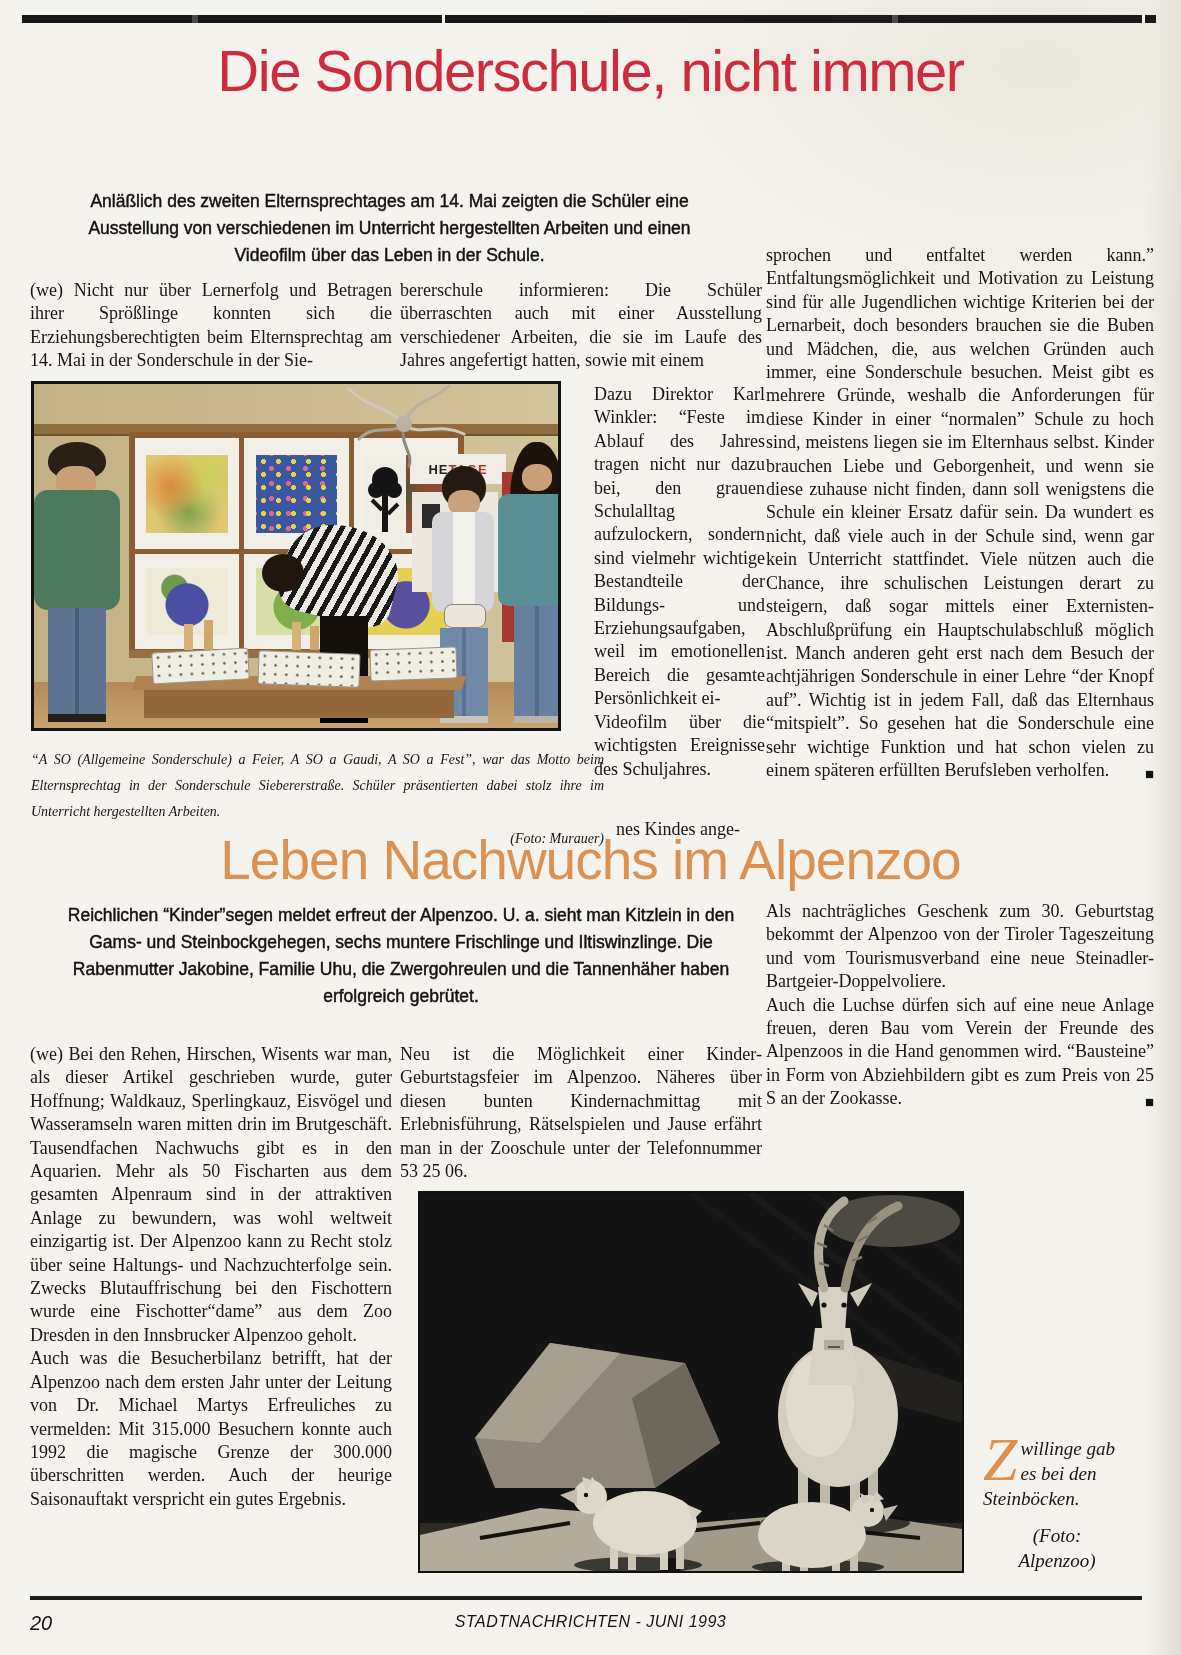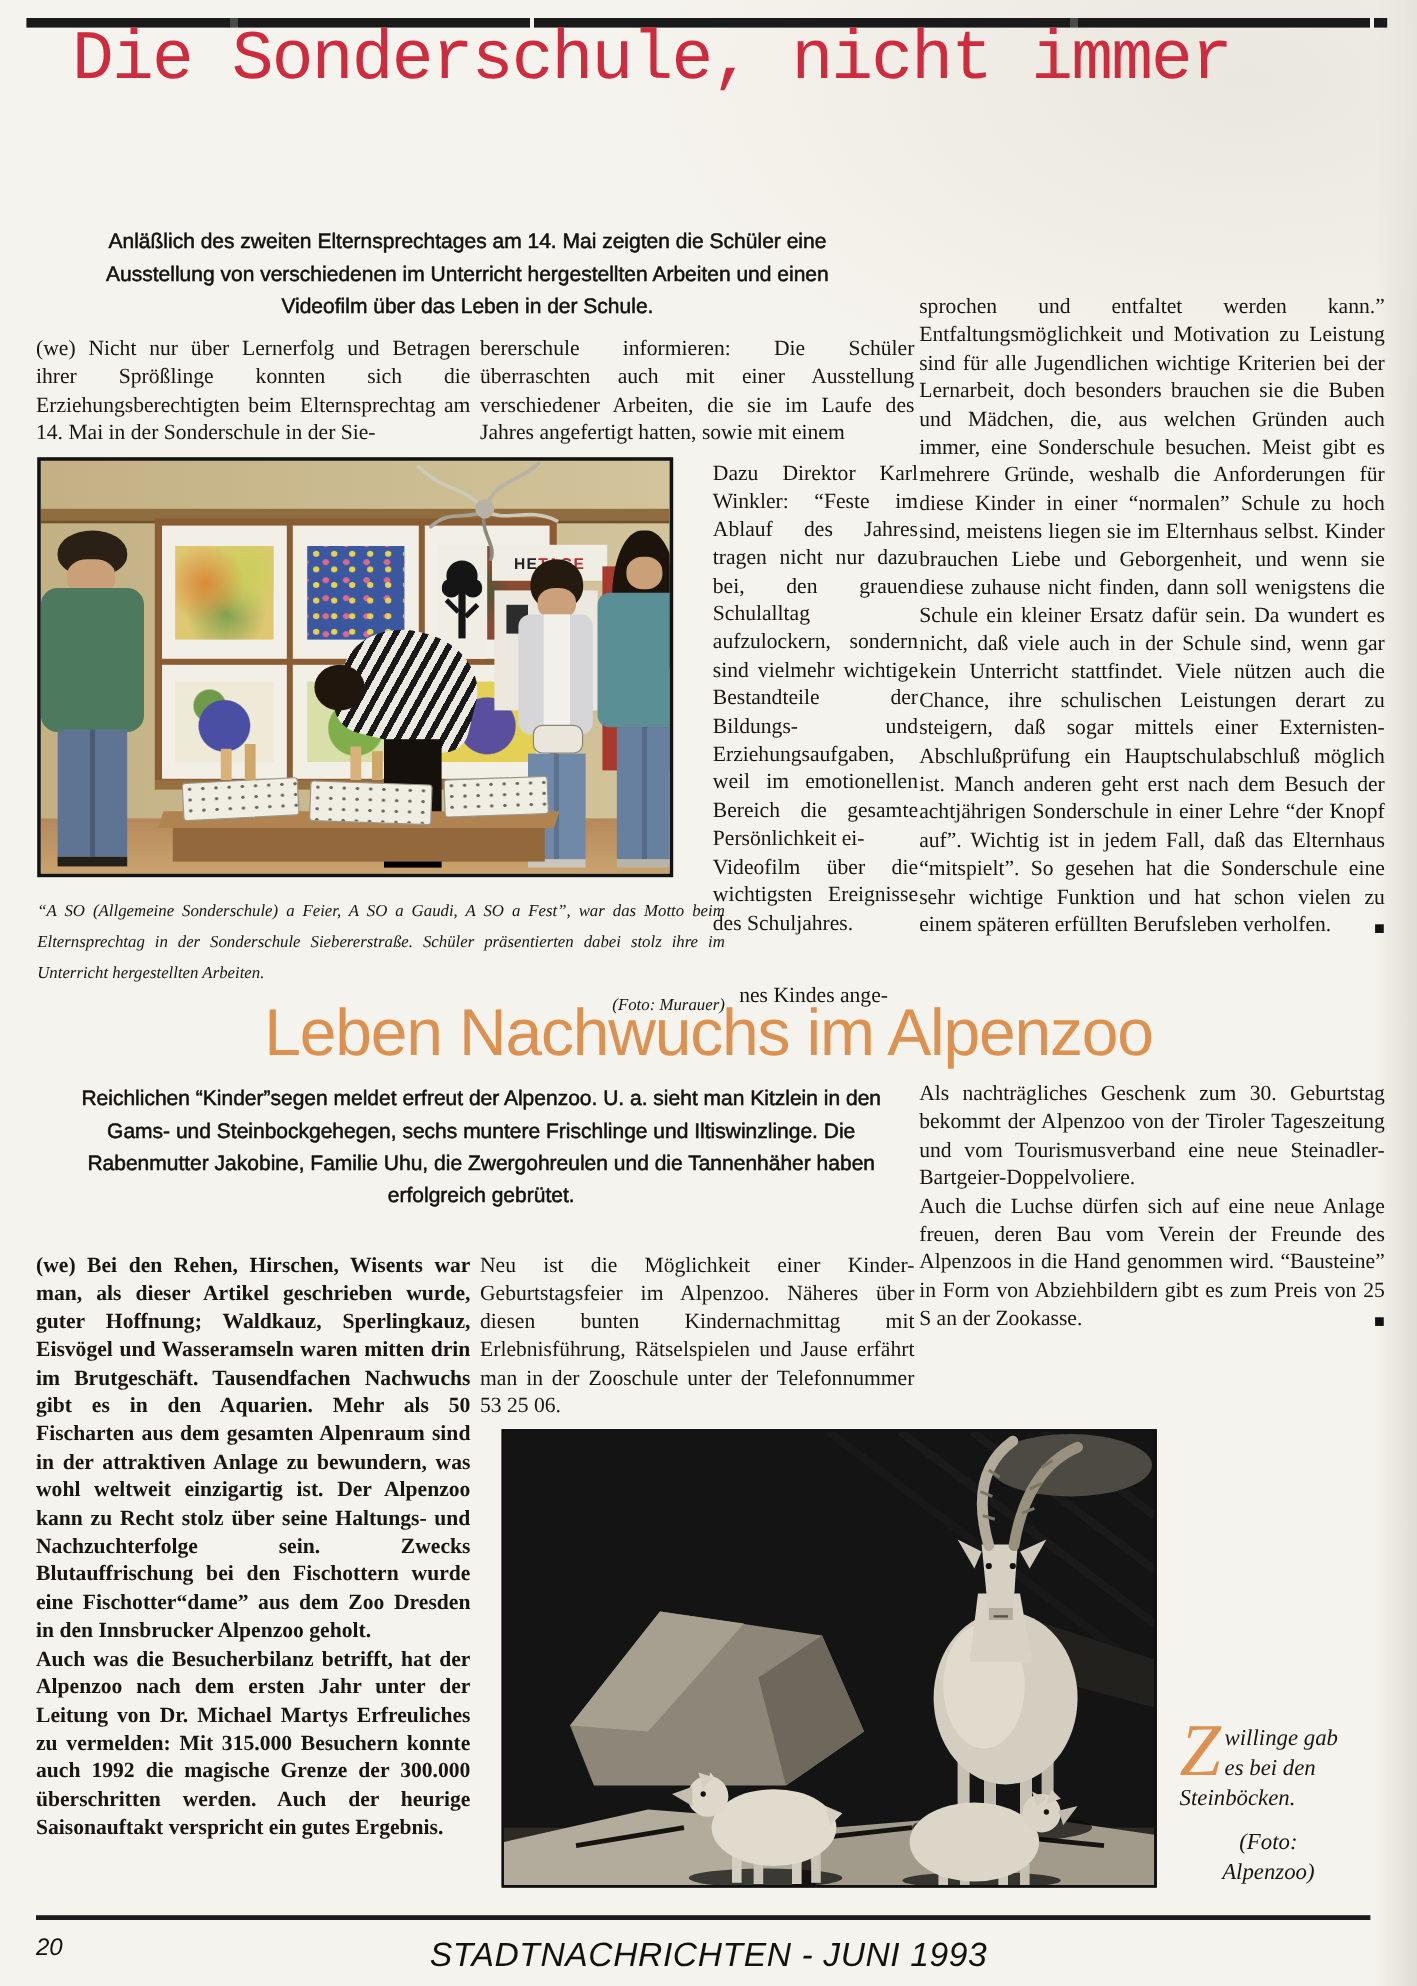--- a/index.html
+++ b/index.html
@@ -8,56 +8,56 @@
     background:
       radial-gradient(900px 500px at 88% 4%, #eae7de 0%, rgba(234,231,222,0) 55%),
       linear-gradient(90deg, rgba(0,0,0,0) 97%, rgba(120,115,100,.18)),
       #f5f3ed;
     font-family:"Liberation Serif","DejaVu Serif",serif;color:#181512;
   }
   .abs{position:absolute;}
   
   .top-rule{left:22px;top:15px;width:1134px;height:8px;
     background:repeating-linear-gradient(90deg,#1a1a1a 0 170px,#4a4a48 170px 176px,#1a1a1a 176px 420px,#f5f3ed 420px 423px,#1a1a1a 423px 700px);}
-  .title1{left:60px;top:16px;width:1061px;
-    font-family:Liberation Mono, monospace;font-weight:400;
+  .title1{left:60px;top:36px;width:1061px;text-align:center;
+    font-family:Liberation Sans, sans-serif;font-weight:400;
     font-size:58px;line-height:70px;letter-spacing:-1.5px;color:#ce2b3e;margin:0;}
   .title2{left:60px;top:830px;width:1061px;text-align:center;
     font-family:"Liberation Sans","DejaVu Sans",sans-serif;font-weight:400;
     font-size:55px;line-height:60px;letter-spacing:-1px;color:#dd9150;margin:0;}
   .lead{font-family:"Liberation Sans","DejaVu Sans",sans-serif;font-weight:400;
     -webkit-text-stroke:.45px #14120f;font-size:17.5px;line-height:27px;text-align:center;color:#14120f;}
   .lead1{left:62px;top:188px;width:655px;}
   .lead2{left:55px;top:902px;width:692px;}
   
   .bodytxt{font-size:18px;line-height:23.4px;text-align:justify;hyphens:auto;-webkit-hyphens:auto;}
   .bodytxt p{margin:0;}
   .colA1a{left:30px;top:279px;width:362px;}
   .colA1b{left:400px;top:279px;width:362px;}
   .colA1n{left:594px;top:383px;width:171px;}
   .runover{left:616px;top:818px;width:152px;font-size:18px;line-height:23.4px;}
   .colA1r{left:766px;top:202px;width:388px;margin-top:42px;}
-  .colA2a{left:30px;top:1043px;width:362px;font-weight:bold;}
+  .colA2a{left:30px;top:1043px;width:362px;}
   .colA2b{left:400px;top:1043px;width:362px;}
   .colA2c{left:766px;top:900px;width:388px;}
   .endmark{float:right;font-size:15px;line-height:20px;margin-top:5px;color:#111;}
   
   .cap1{left:31px;top:747px;width:573px;height:106px;font-style:italic;
     font-size:14px;line-height:26px;text-align:justify;}
   .cap1credit{position:absolute;right:0;bottom:1px;font-style:italic;background:#f5f3ed;padding-left:8px;}
   .cap2{left:983px;top:1436px;width:148px;font-style:italic;font-size:19px;line-height:25px;}
   .dropZ{float:left;font-size:62px;line-height:46px;padding-right:3px;color:#dd9150;font-style:italic;}
   .cap2credit{text-align:center;margin-top:12px;}
   
   .foot-rule{left:30px;top:1596px;width:1112px;height:4px;background:#1c1c1c;}
   .pageno{left:30px;top:1612px;font-family:"Liberation Sans","DejaVu Sans",sans-serif;
     font-style:italic;font-size:20px;color:#14120f;}
   .footcredit{left:0;top:1613px;width:1181px;text-align:center;
     font-family:"Liberation Sans","DejaVu Sans",sans-serif;font-style:italic;
-    font-size:28px;letter-spacing:.5px;color:#14120f;}
+    font-size:16px;letter-spacing:.5px;color:#14120f;}
   
   .photo1{left:31px;top:381px;width:530px;height:350px;border:3px solid #131313;
     box-sizing:border-box;overflow:hidden;background:linear-gradient(90deg,#c3b184,#d2c49b);}
   .p1-rail{left:0;top:40px;width:100%;height:10px;background:#8f6d3f;border-bottom:2px solid #6e5330;}
   .p1-floor{left:0;top:298px;width:100%;height:46px;background:linear-gradient(#b5895a,#c9a36e);}
   .p1-board{left:95px;top:48px;width:335px;height:218px;background:#8a5c33;
     display:grid;grid-template-columns:1fr 1fr 1fr;grid-template-rows:54% 46%;gap:5px;padding:6px;box-sizing:border-box;}
   .p1-cell{background:#f2efe6;display:flex;align-items:center;justify-content:center;}
   .art{width:78%;height:70%;}
   .art-a1{background:radial-gradient(circle at 30% 40%,#d98a3a,rgba(0,0,0,0) 45%),

